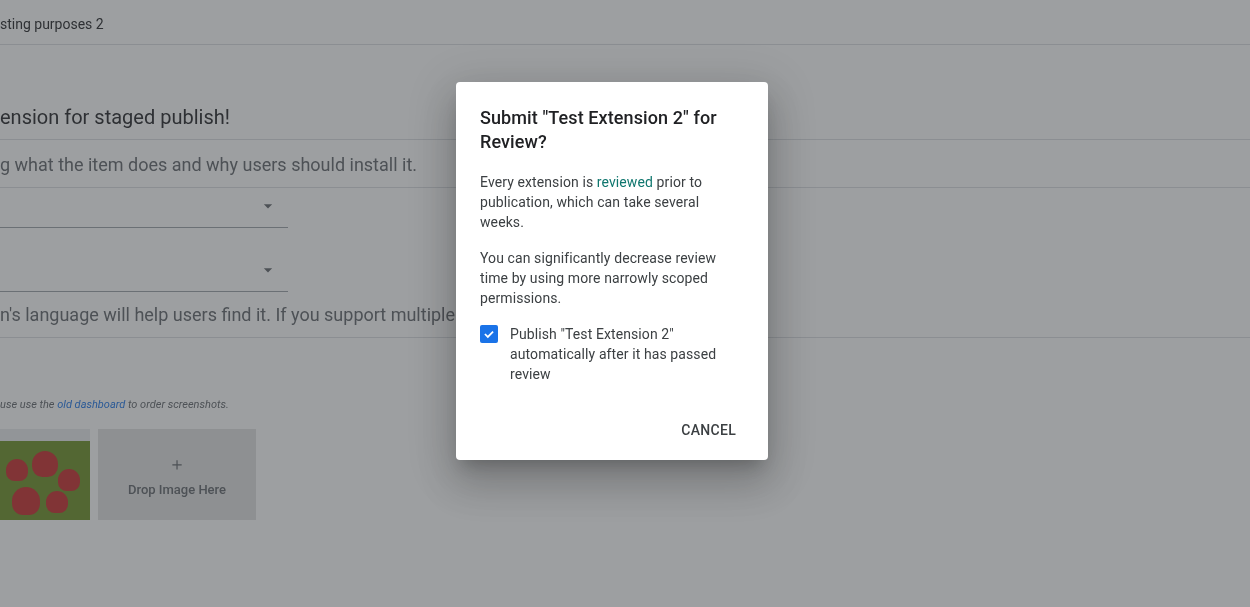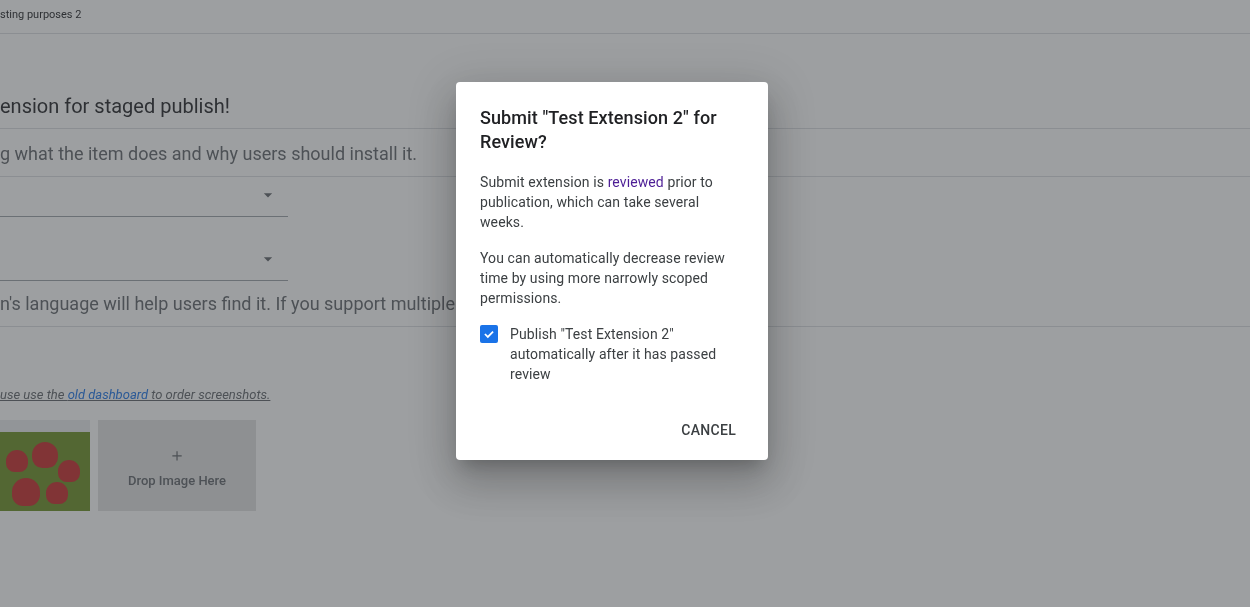--- a/index.html
+++ b/index.html
@@ -1,43 +1,43 @@
 <!DOCTYPE html>
 <html><head>
   <meta charset="utf-8">
   <style>
     * { margin:0; padding:0; box-sizing:border-box; }
     html, body { width:1250px; height:607px; overflow:hidden; font-family:Roboto, Arial, sans-serif; background:#fff; }
 
     
     .bg { position:absolute; inset:0; color:#202124; font-size:14px; }
     .bg hr { border:none; border-top:1px solid #dadce0; }
-    .bg .title-text { font-size:11px; padding:8px 12px 12px 0; }
+    .bg .title-text { font-size:14px; padding:16px 12px 12px 0; }
     .bg .bigger { font-size:20px; font-weight:400; color:#202124; padding:10px 0; }
     .bg .desc { font-size:18px; color:#5f6368; padding:4px 0 12px 0; }
     .bg .dropdown { width:288px; height:40px; border-bottom:1px solid #9aa0a6; display:flex; align-items:center; justify-content:flex-end; padding:0 10px; }
     .bg .dropdown svg { width:20px; height:20px; fill:#5f6368; }
     .bg .link { color:#1a73e8; }
-    .bg .note { font-size:13px; font-style:italic; color:#5f6368; padding-top:60px;text-decoration:underline; }
+    .bg .note { font-size:11px; font-style:italic; color:#5f6368; padding-top:60px; }
     .bg .thumbs { display:flex; gap:8px; padding-top:18px; }
     .bg .thumb1 { width:90px; height:91px; background:#6b8e23; position:relative; overflow:hidden; }
     .bg .thumb1::before { content:""; position:absolute; top:0; left:0; right:0; height:12px; background:#e8eaed; }
     .bg .strawberry { position:absolute; width:22px; height:22px; border-radius:50% 50% 40% 40%; background:#c62828; }
     .bg .dropzone { width:158px; height:91px; background:#e0e0e0; color:#5f6368; display:flex; flex-direction:column; align-items:center; justify-content:center; font-size:13px; font-weight:500; gap:6px; }
     .bg .dropzone .plus { font-size:18px; }
     .section-pad { padding-left:0; }
 
     
     .scrim { position:absolute; inset:0; background:rgba(60,64,67,0.5); }
 
     
     .modal { position:absolute; left:456px; top:82px; width:312px; background:#fff; border-radius:4px; box-shadow:0 11px 15px -7px rgba(0,0,0,.2),0 24px 38px 3px rgba(0,0,0,.14),0 9px 46px 8px rgba(0,0,0,.12); padding:24px 24px 12px 24px; color:#3c4043; font-size:14px; line-height:20px; letter-spacing:.1px; }
     .modal h2 { font-size:18px; font-weight:500; color:#202124; line-height:24px; margin-bottom:18px; }
     .modal p { margin-bottom:16px; }
-    .modal a { color:#4c1d95; text-decoration:none; }
+    .modal a { color:#0f766e; text-decoration:none; }
     .check-row { display:flex; align-items:flex-start; gap:12px; margin-bottom:10px; }
     .checkbox { flex:none; width:18px; height:18px; border-radius:2px; background:#1a73e8; display:flex; align-items:center; justify-content:center; margin-top:1px; }
     .checkbox svg { width:14px; height:14px; stroke:#fff; stroke-width:3; fill:none; }
     .check-label { flex:1; }
     .actions { display:flex; justify-content:flex-end; gap:8px; padding-top:18px; }
     .actions button { border:none; background:none; font:inherit; font-size:14px; font-weight:500; letter-spacing:.3px; padding:8px 8px; cursor:pointer; text-transform:uppercase; border-radius:4px; }
     .btn-cancel { color:#3c4043; }
     .btn-submit { color:#1a73e8; }
   </style>
 </head>
@@ -88,23 +88,23 @@
       </div>
     </div>
   </div>
 </div>
 
 <div class="scrim"></div>
 
 <div class="modal">
   <h2>Submit "Test Extension 2" for Review?</h2>
   <p>
-    <span>Submit extension is </span><a href="#">reviewed</a><span> prior to publication, which can take several weeks.</span>
+    <span>Every extension is </span><a href="#">reviewed</a><span> prior to publication, which can take several weeks.</span>
   </p>
-  <p>You can automatically decrease review time by using more narrowly scoped permissions.</p>
+  <p>You can significantly decrease review time by using more narrowly scoped permissions.</p>
   <div class="check-row">
     <span class="checkbox">
       <svg viewBox="0 0 24 24">
           <polyline points="5 12 10 17 19 8"></polyline>
         </svg>
     </span>
     <span class="check-label">Publish "Test Extension 2" automatically after it has passed review</span>
   </div>
   <div class="actions">
     <button class="btn-cancel">Cancel</button>

